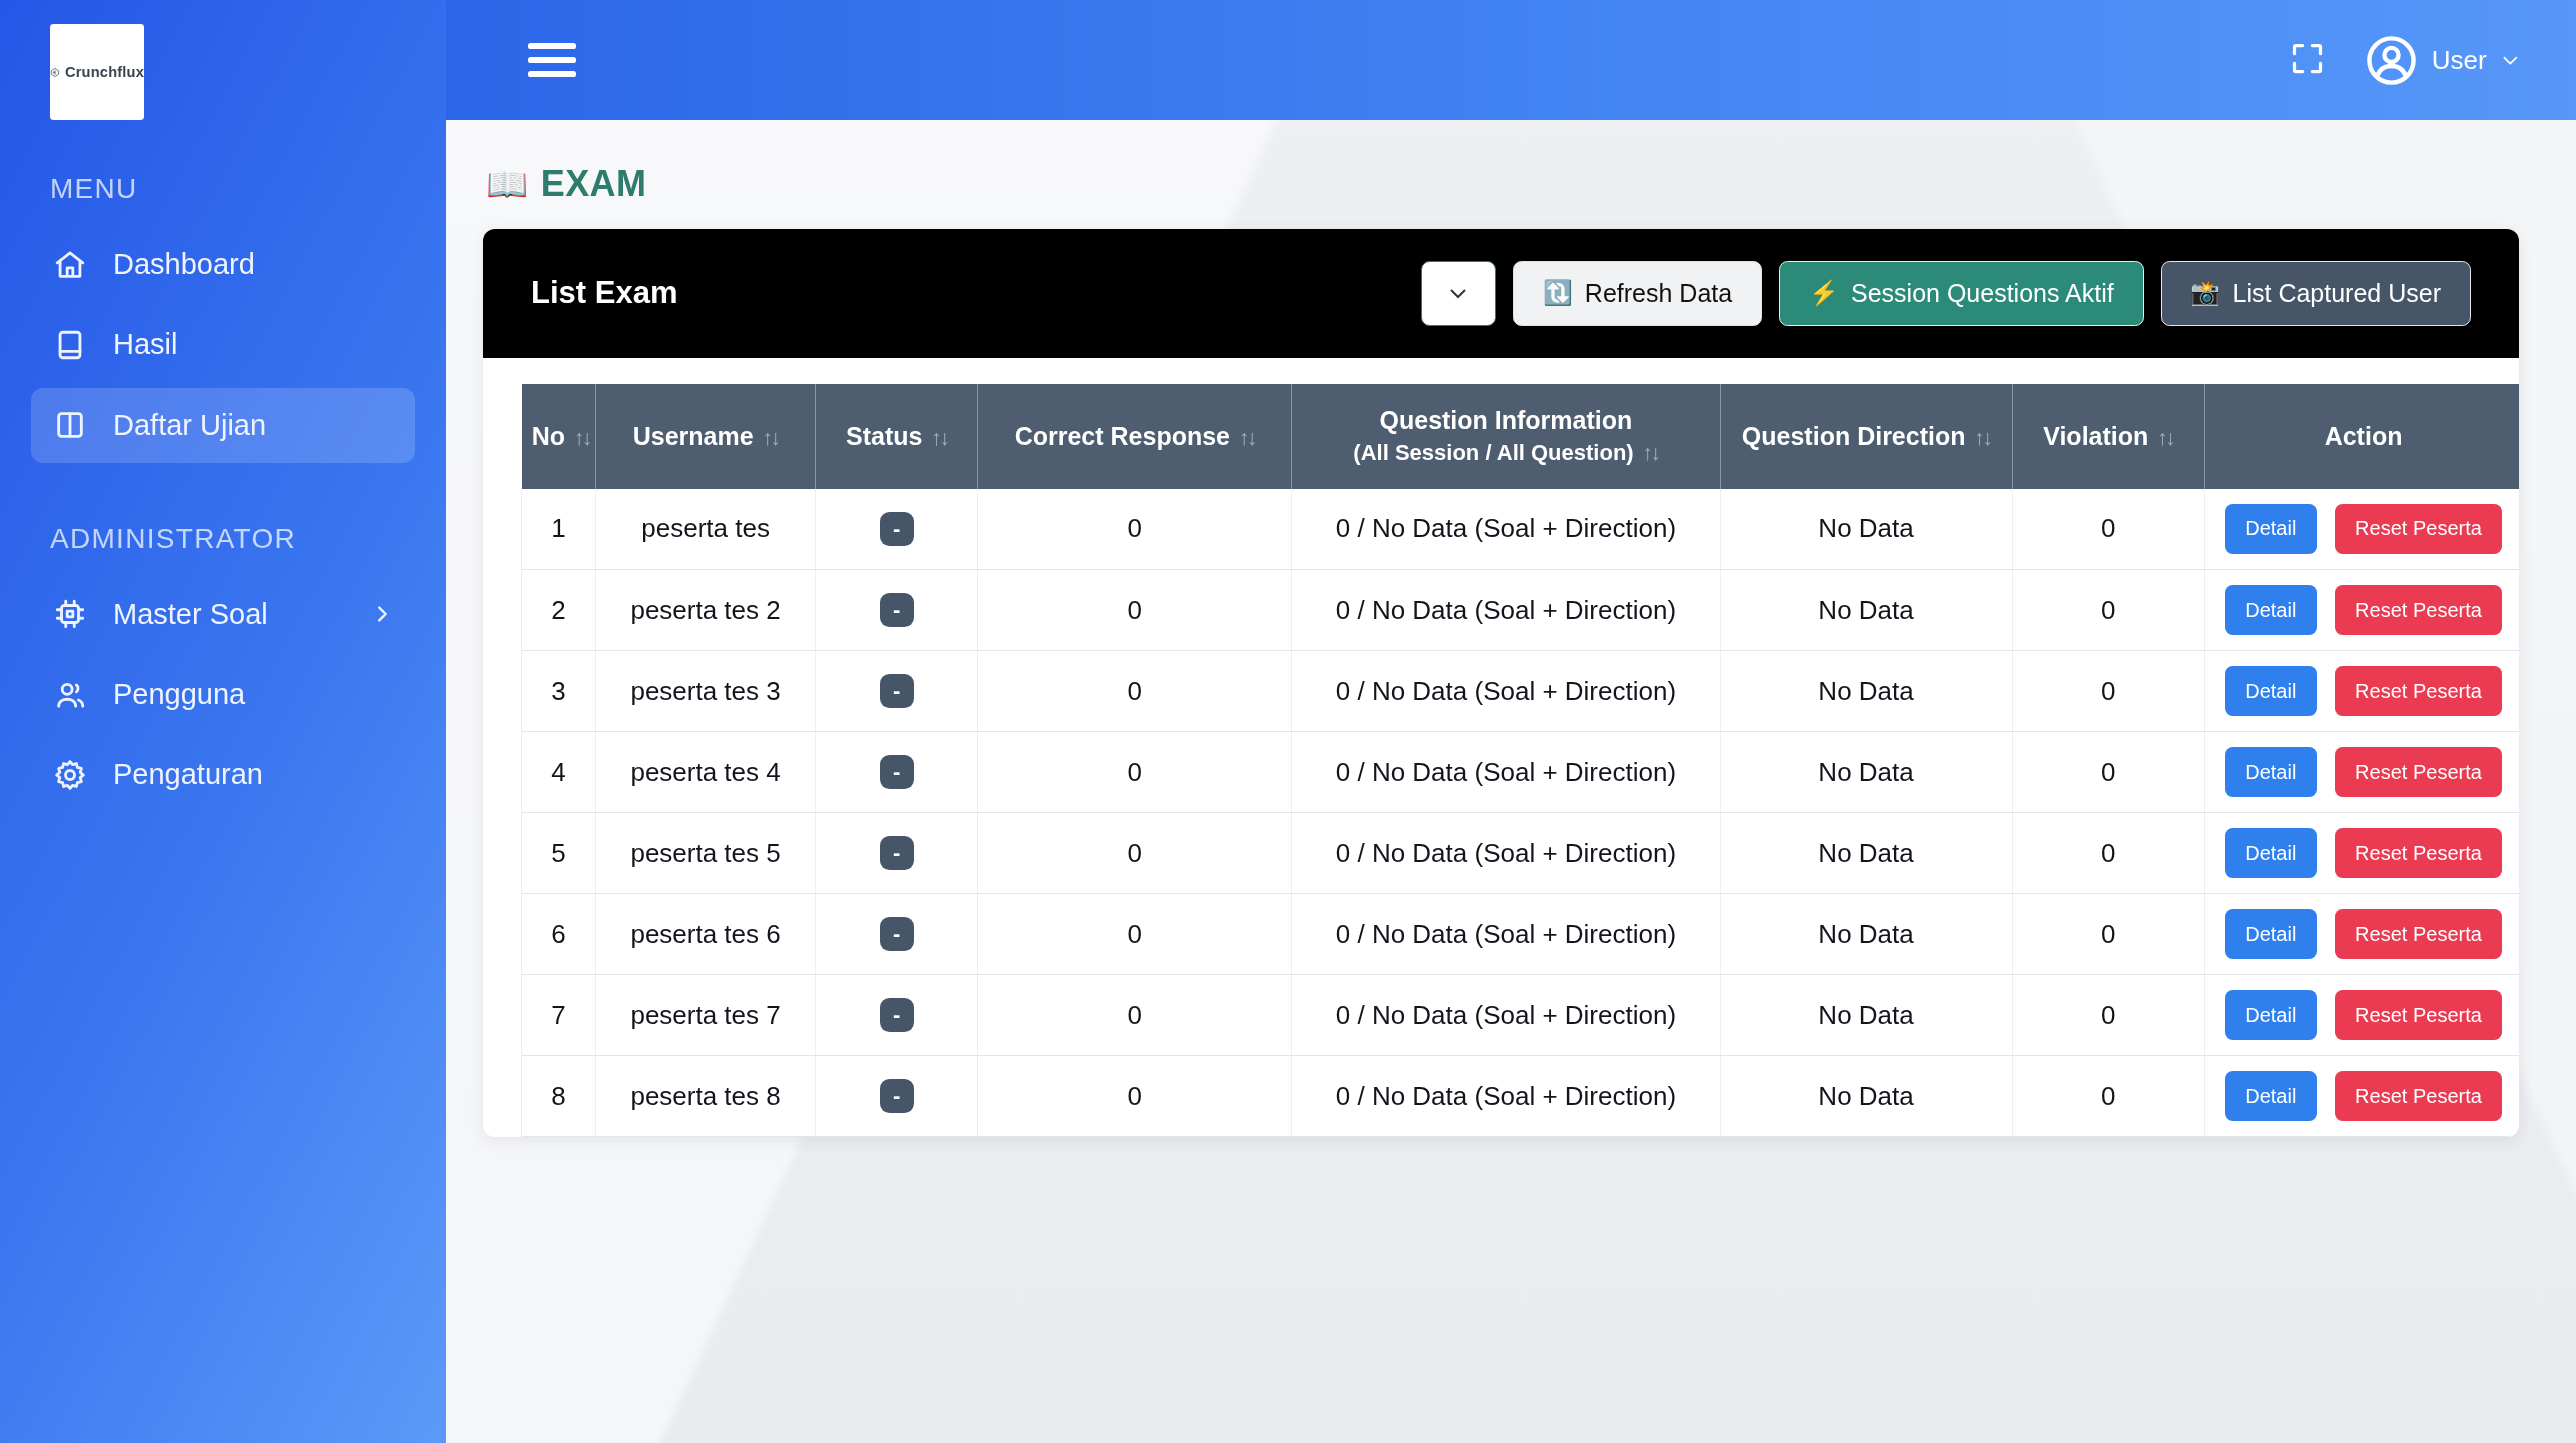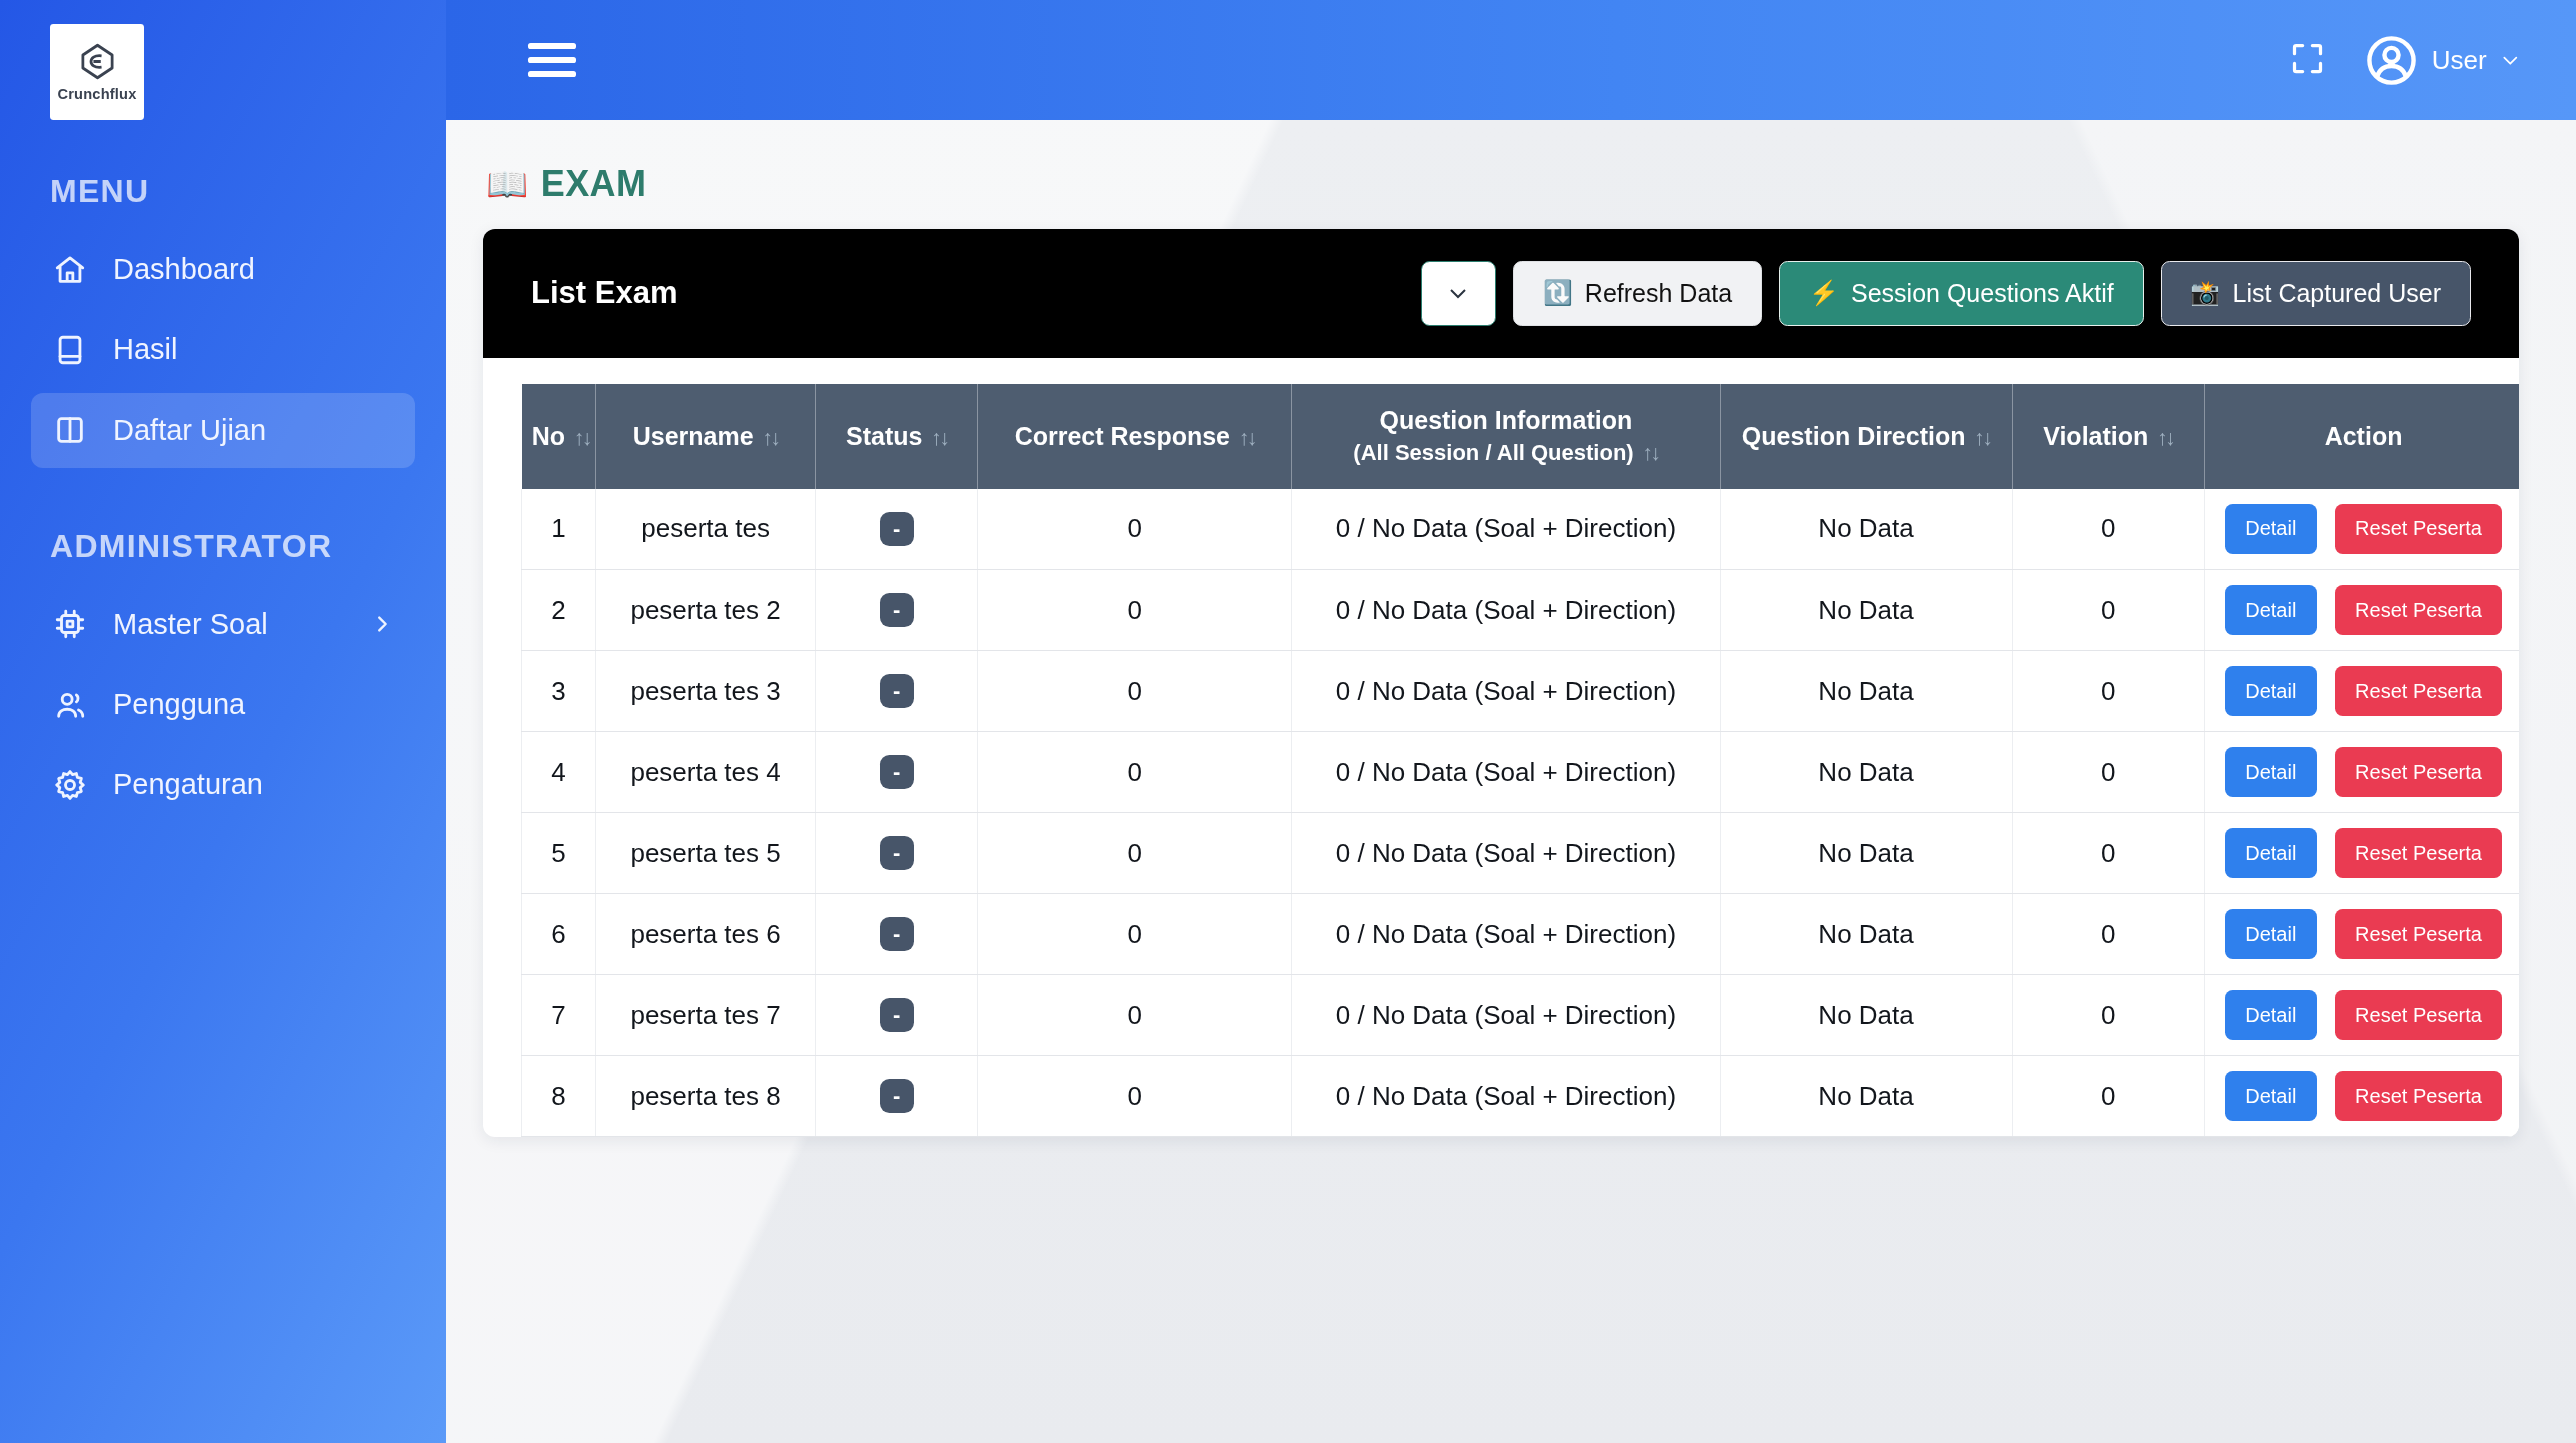--- a/index.html
+++ b/index.html
@@ -8,27 +8,27 @@
   .app { display: flex; width: 2576px; height: 1443px; }
 
   
   .sidebar {
     width: 446px; min-width: 446px; height: 100%;
     background: linear-gradient(118deg, #2457e6 0%, #3b77f0 55%, #5b9af8 100%);
     padding: 24px 31px; color: #fff;
   }
   .logo-box {
     width: 94px; height: 96px; background: #fff; border-radius: 3.4px;
-    margin-left: 19px; display: flex; flex-direction: column;
+    margin-left: 19px; display: flex; flex-direction: row;
     align-items: center; justify-content: center; gap: 5.1px;
   }
   .logo-box svg { display: block; }
   .logo-text { font-size: 14.6px; font-weight: 700; color: #3a4250; letter-spacing: 0.2px; }
   .section-label {
-    margin: 53px 0 22px 19px; font-size: 32px; font-weight: 700;
+    margin: 53px 0 22px 19px; font-size: 28px; font-weight: 400;
     letter-spacing: 1.3px; color: rgba(255,255,255,.72);
   }
   .section-label.admin { margin-top: 60px; }
   .nav-item {
     display: flex; align-items: center; gap: 26px;
     padding: 20.6px 22px; margin: 5.1px 0; border-radius: 12px;
     font-size: 29px; color: #f0f4ff; cursor: pointer;
   }
   .nav-item.active { background: rgba(255,255,255,.16); }
   .nav-item .nicon { width: 34px; height: 34px; flex: 0 0 34px; }

